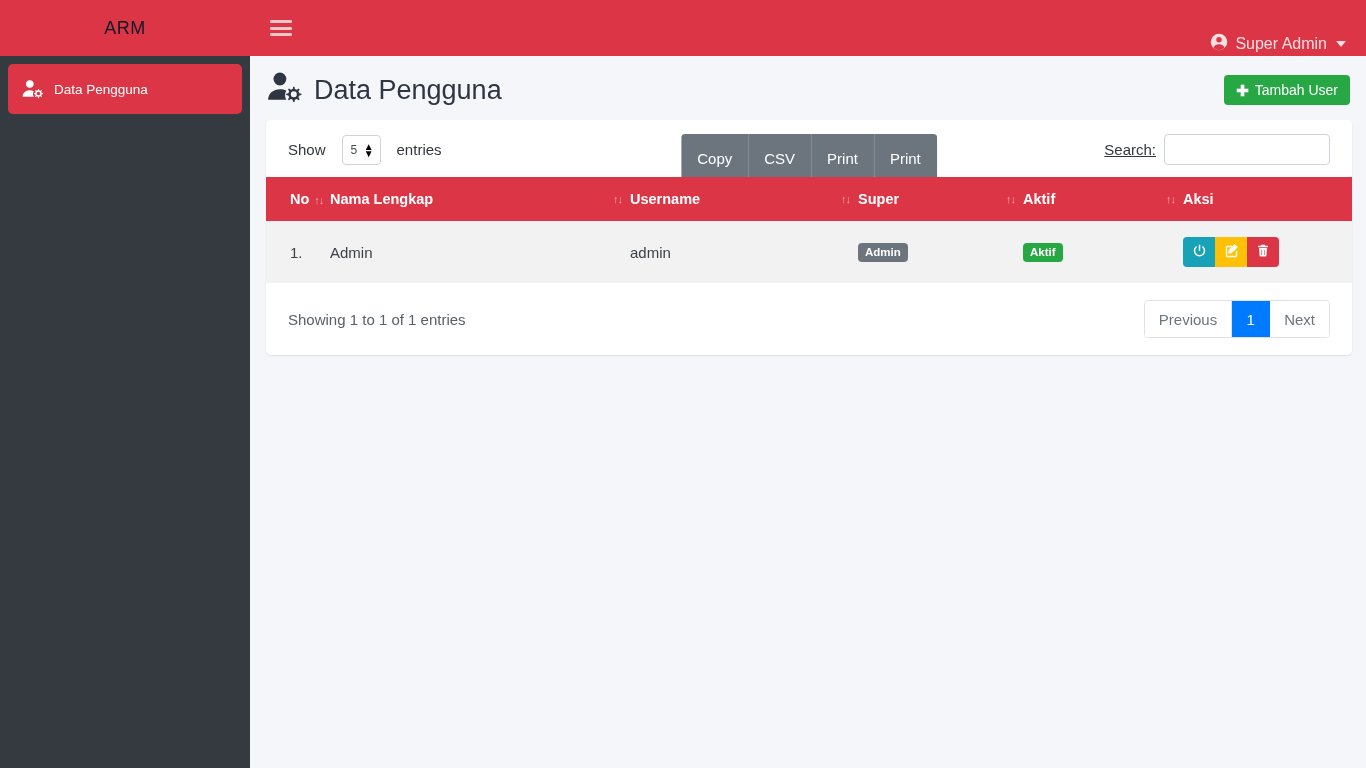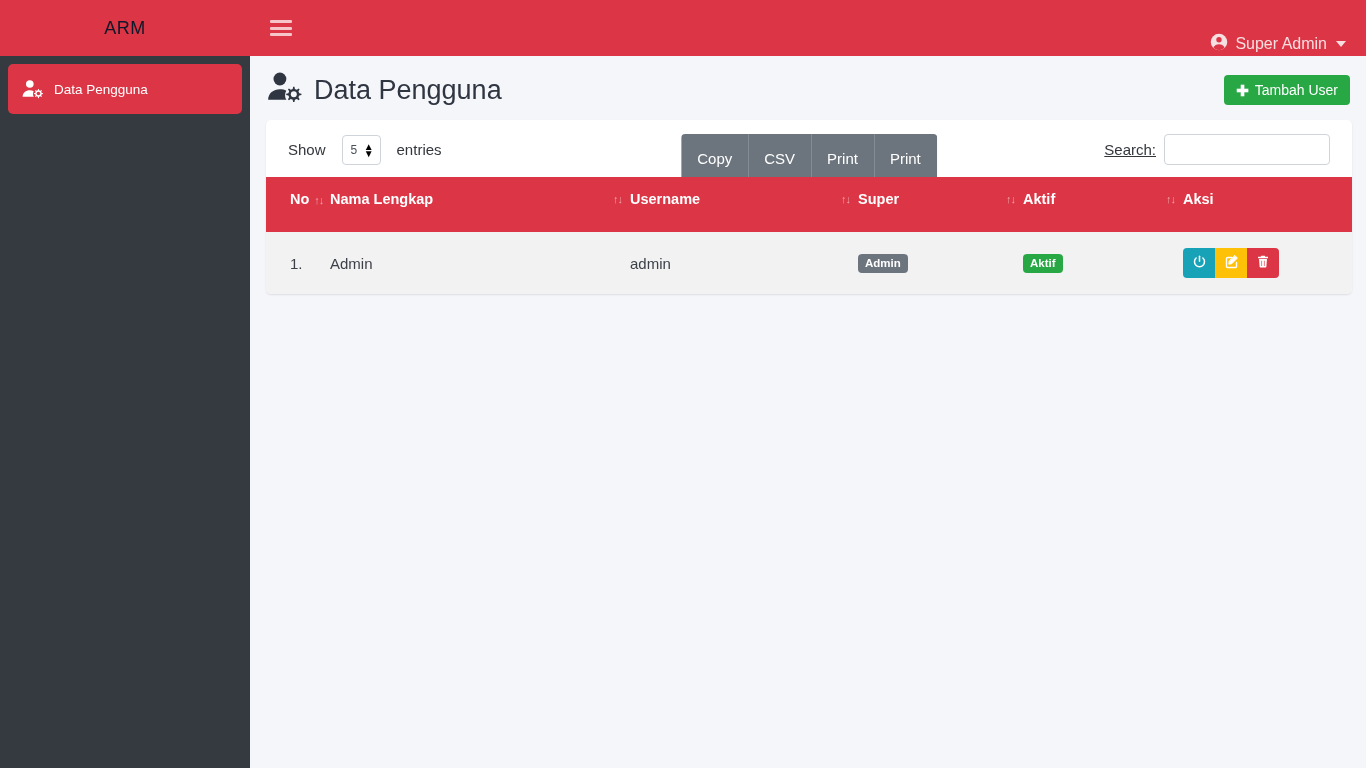--- a/index.html
+++ b/index.html
@@ -169,21 +169,21 @@
   }
 
   
   table { width: 100%; border-collapse: collapse; }
   thead th {
     background: #dc3545;
     color: #fff;
     font-size: 14.5px;
     font-weight: bold;
     text-align: left;
-    padding: 14px 0 25px 0;
+    padding: 14px 0 14px 0;
     height: 38px;
     position: relative;
     white-space: nowrap;
   }
   thead th .sortico {
     color: #f0a3ac;
     font-size: 11px;
     margin-left: 5px;
     letter-spacing: -1px;
   }
@@ -409,15 +409,23 @@
                     <path d="M9.3 10.5h1.1v9H9.3zM13.6 10.5h1.1v9h-1.1z" fill="#dc3545"></path>
                   </svg>
                 </span>
               </a>
             </div>
           </td>
         </tr>
       </tbody>
     </table>
 
+    <div id="card-foot">
+      <div id="showing-info">Showing 1 to 1 of 1 entries</div>
+      <div id="pagination">
+        <div class="pg">Previous</div>
+        <div class="pg active">1</div>
+        <div class="pg">Next</div>
+      </div>
+    </div>
 
   </div>
 </div>
 
 </body></html>

